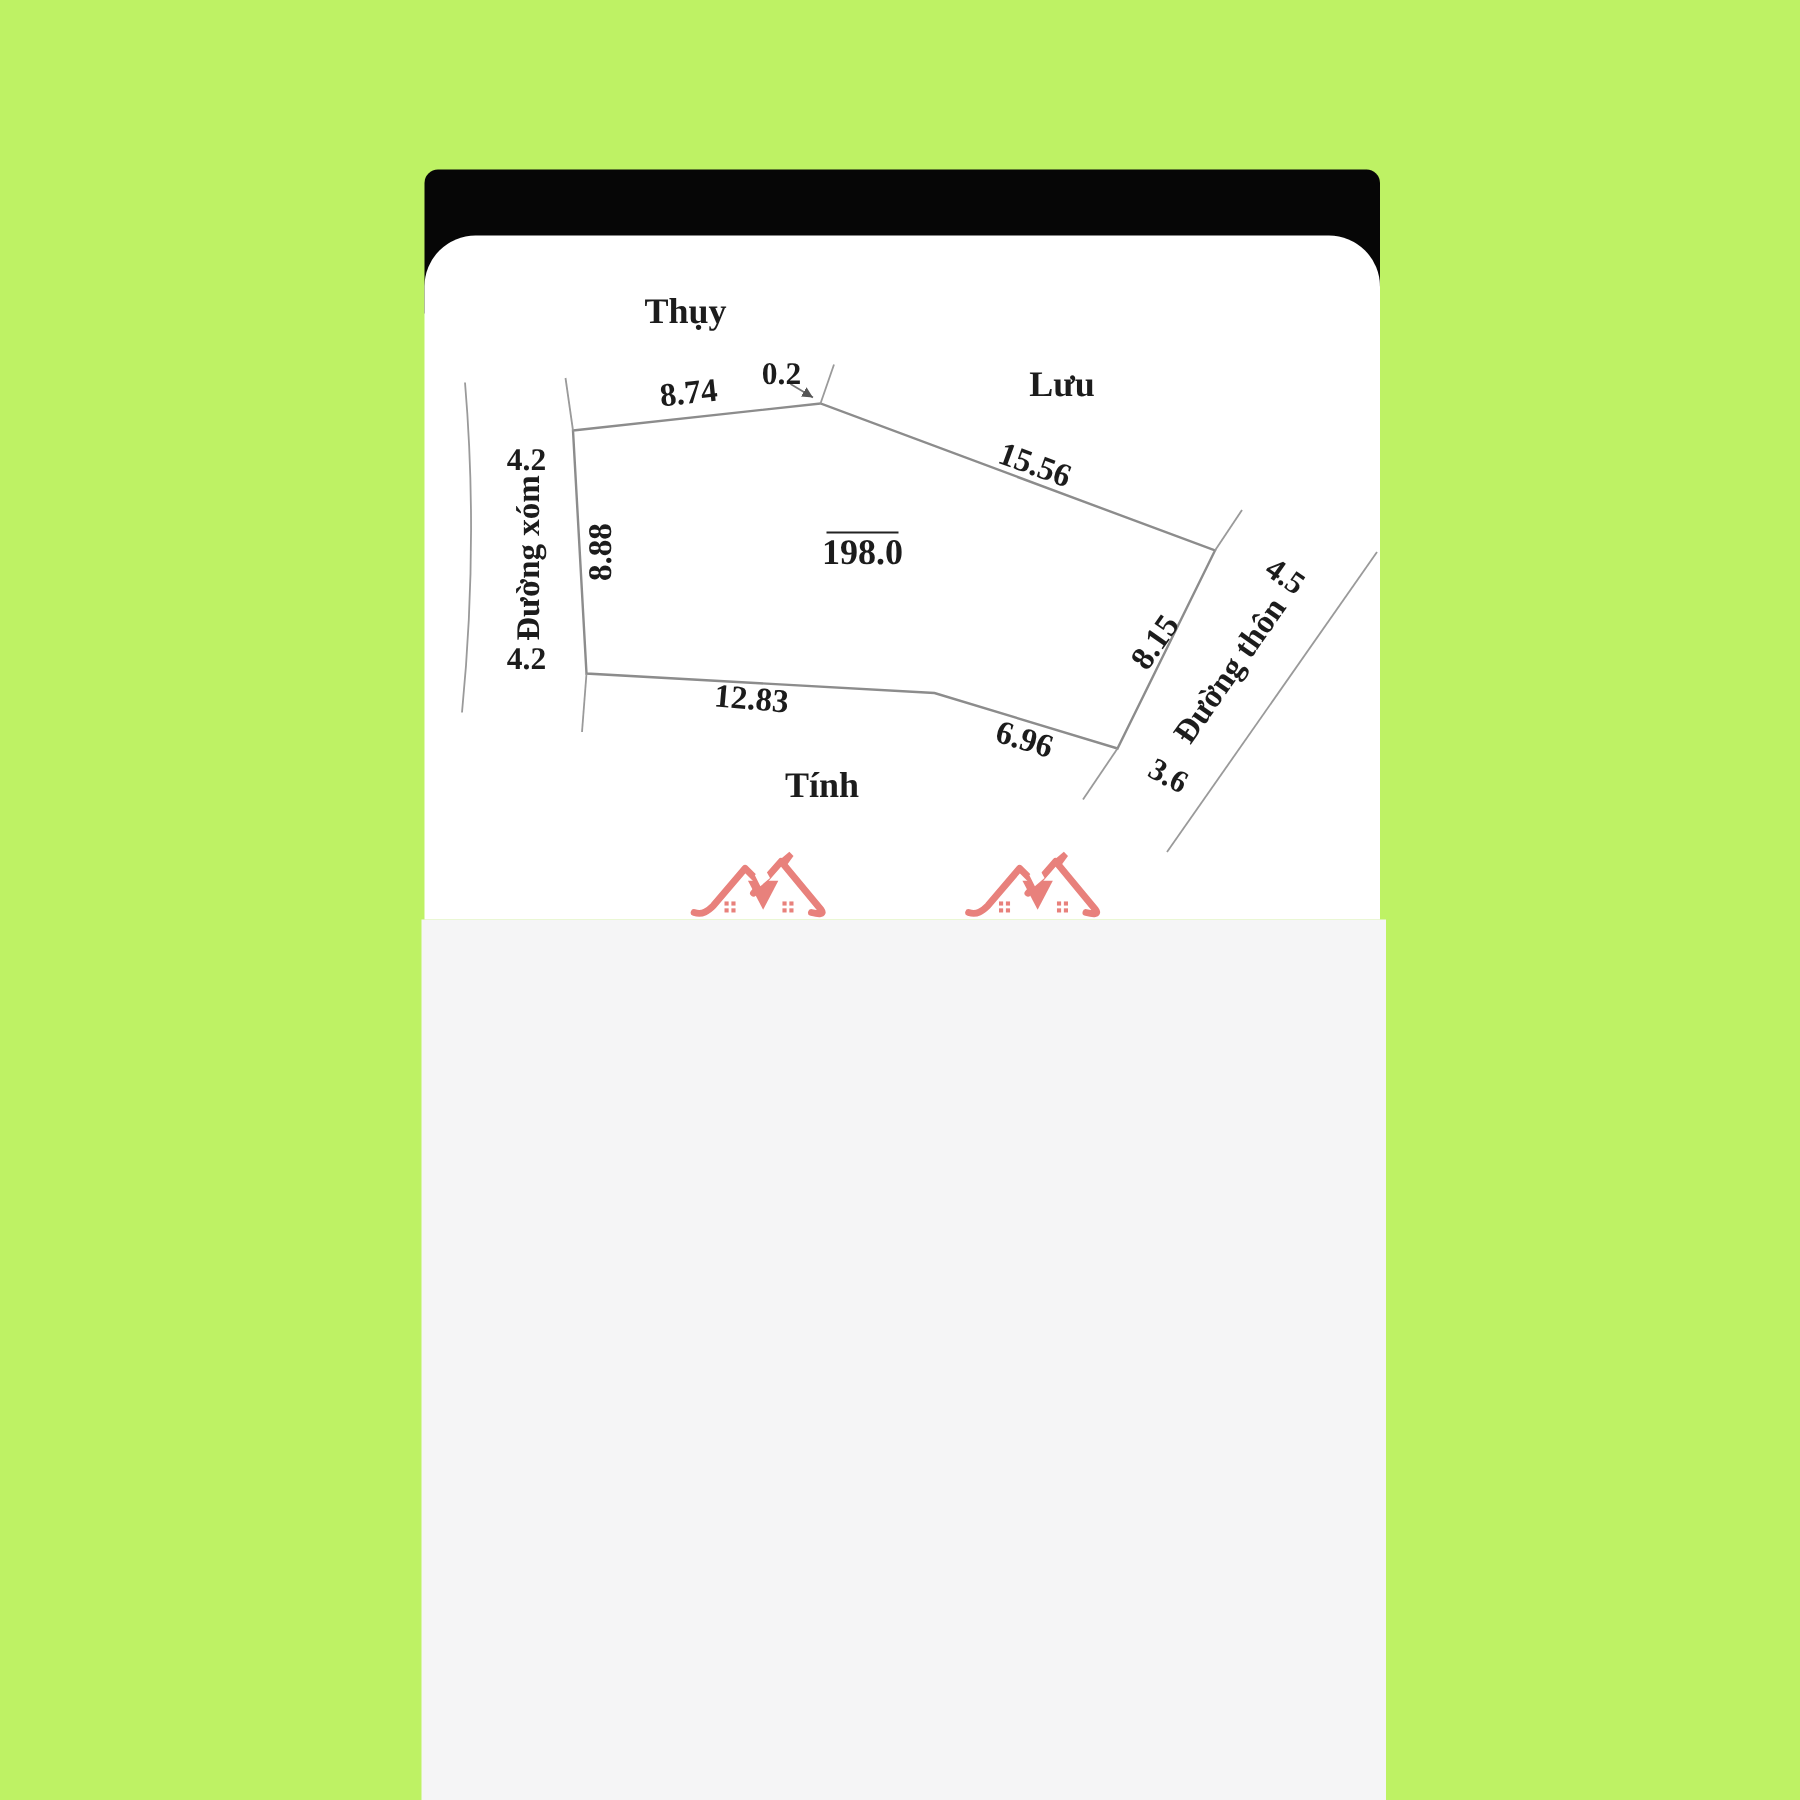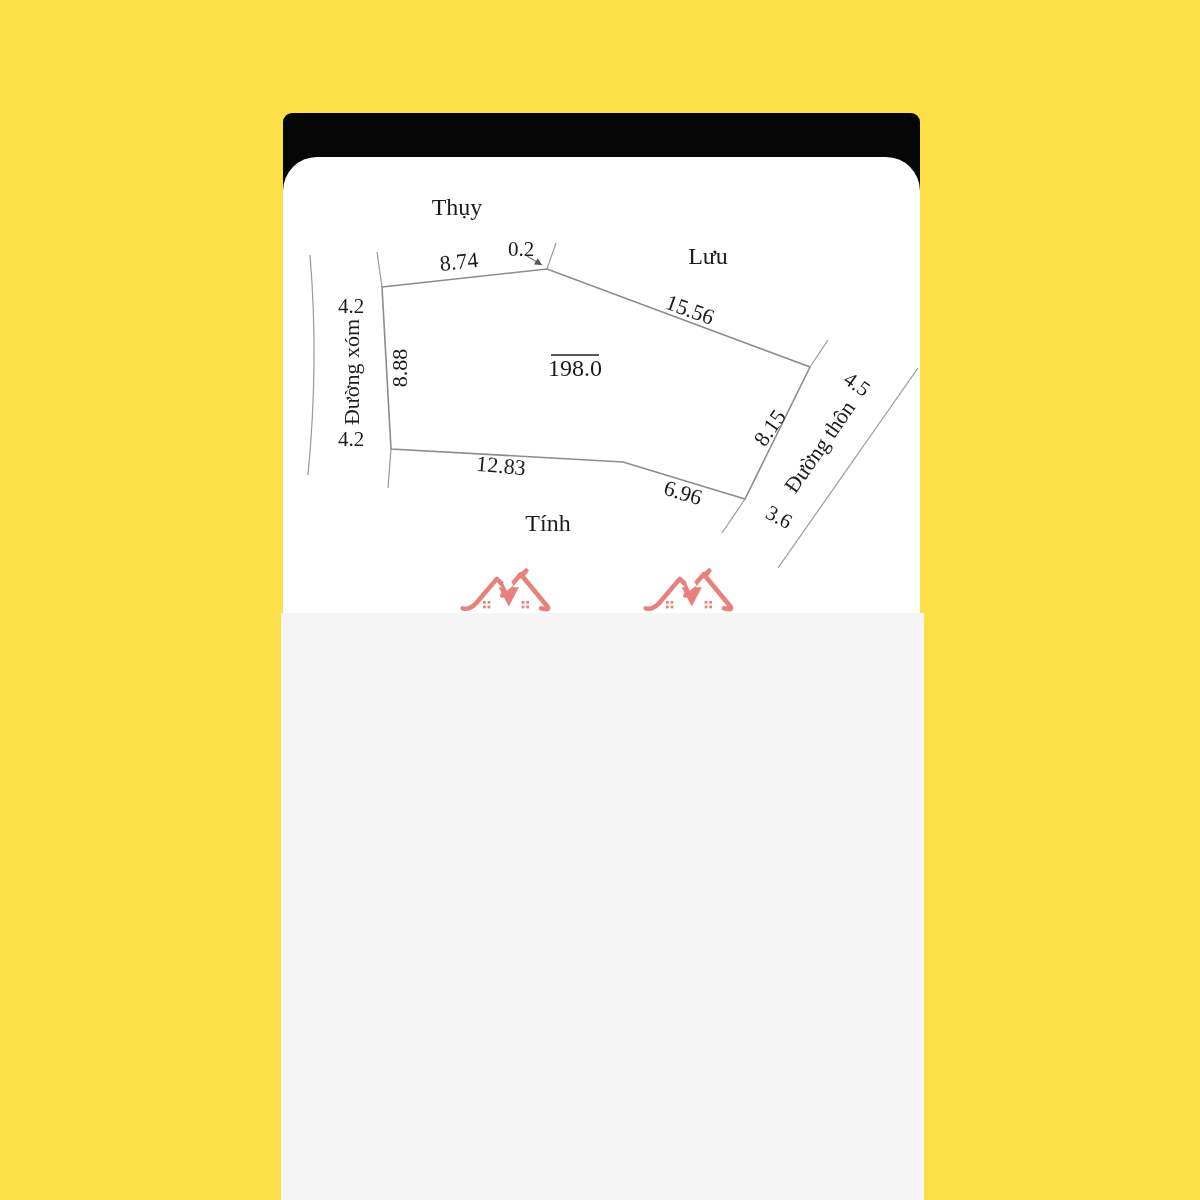--- a/index.html
+++ b/index.html
@@ -1,17 +1,17 @@
 <!DOCTYPE html>
 <html><head>
 <meta charset="utf-8">
 <style>
   html,body{margin:0;padding:0;background:#ffffff;}
-  .stage{position:relative;width:1200px;height:1200px;background:#fde047;overflow:hidden;
-         font-family:"Liberation Serif", serif;}
+  .stage{position:relative;width:1200px;height:1200px;background:#bef264;overflow:hidden;
+         font-family:"Liberation Serif", serif;font-weight:bold;}
   .black-bar{position:absolute;left:283px;top:113px;width:637px;height:96px;
              background:#060606;border-radius:9px 9px 0 0;}
   .white-panel{position:absolute;left:283px;top:157px;width:637px;height:456px;
                background:#ffffff;border-radius:34px 34px 0 0;}
   .gray-panel{position:absolute;left:281px;top:613px;width:643px;height:587px;
               background:#f5f5f6;}
   svg.diagram{position:absolute;left:0;top:0;width:1200px;height:1200px;}
   .pline{stroke:#8c8c8c;stroke-width:1.6;fill:none;}
   .xline{stroke:#9a9a9a;stroke-width:1.2;fill:none;}
   .lbl{fill:#1c1c1c;}

